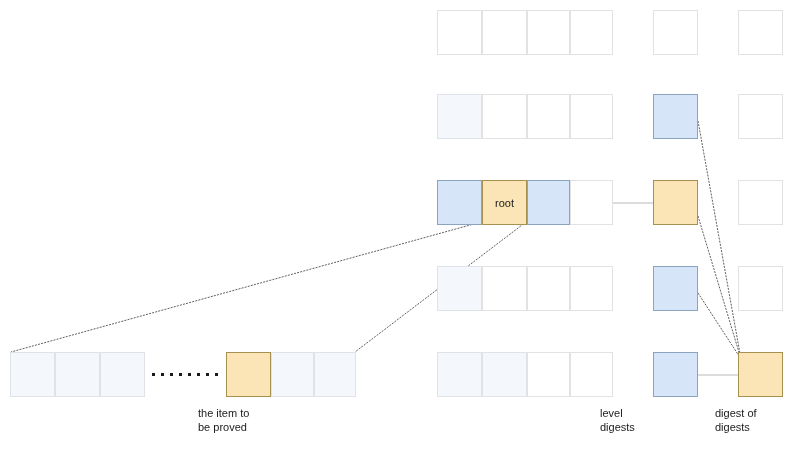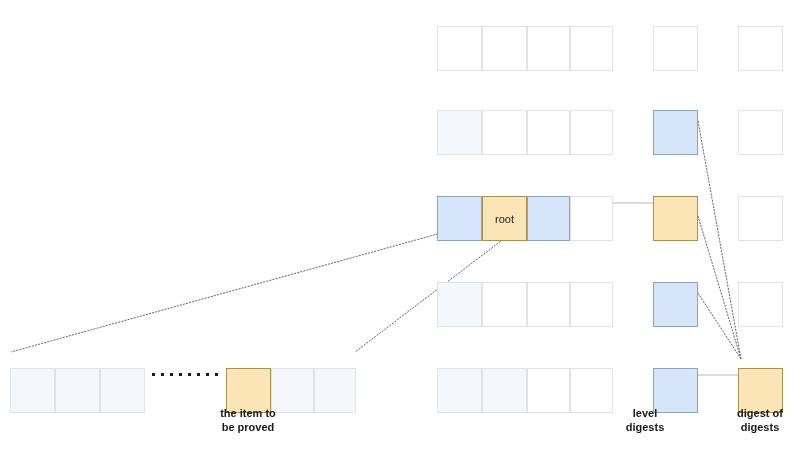--- a/index.html
+++ b/index.html
@@ -13,21 +13,20 @@
     height: 454px;
     background: #ffffff;
     font-family: "Liberation Sans", sans-serif;
     overflow: hidden;
   }
   .cell {
     position: absolute;
     box-sizing: border-box;
     border: 1px solid #d8d8d8;
     background: #ffffff;
-    margin-top: 16px;
   }
   .cell.pale {
     background: #f4f8fd;
     border-color: #dfe3e8;
   }
   .cell.blue {
     background: #d6e5f8;
     border: 1px solid #8ba4c0;
   }
   .cell.orange {
@@ -43,26 +42,25 @@
     left: 0; right: 0;
     top: 50%;
     transform: translateY(-50%);
     text-align: center;
     font-size: 11px;
     color: #1a1a1a;
     line-height: 1;
   }
   .label {
     position: absolute;
-    text-align: center;
+    text-align: left;
     font-size: 11px;
     line-height: 14px;
     color: #1a1a1a;
     white-space: pre-line;
-    font-weight: bold;
   }
   .dots {
     position: absolute;
     display: flex;
     gap: 6px;
     align-items: center;
   }
   .dots i {
     display: block;
     width: 3px;

